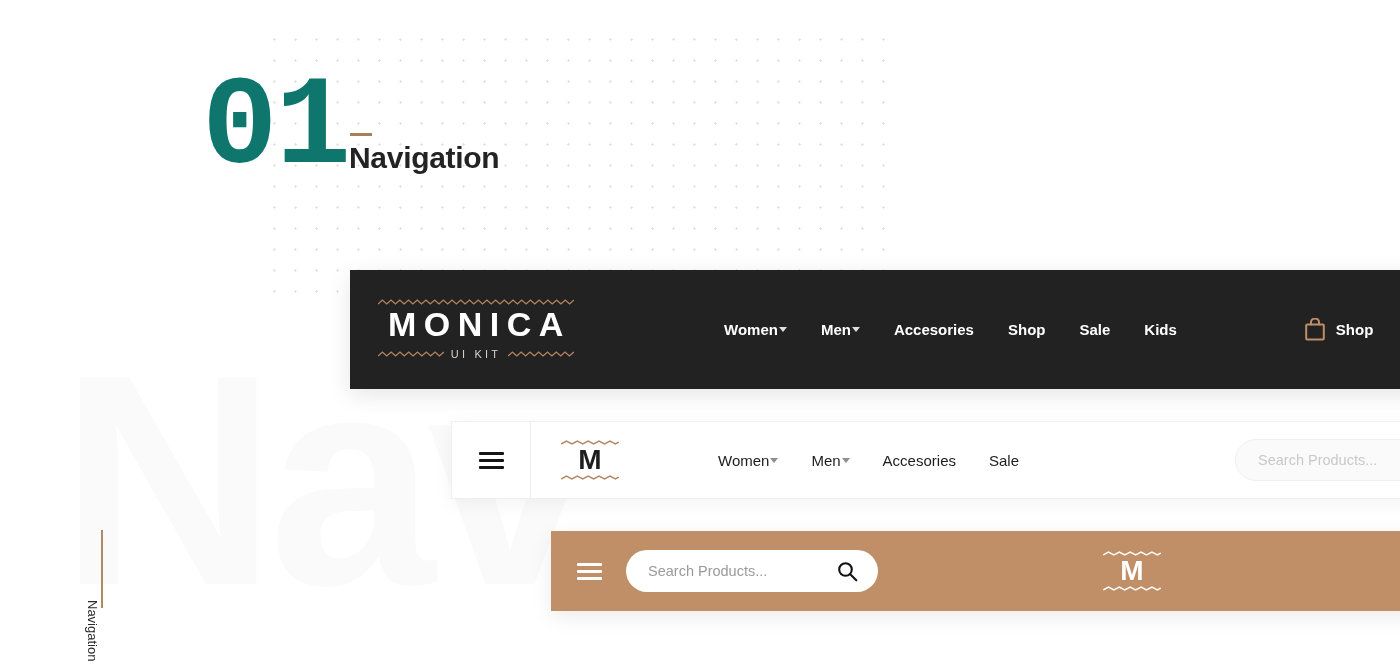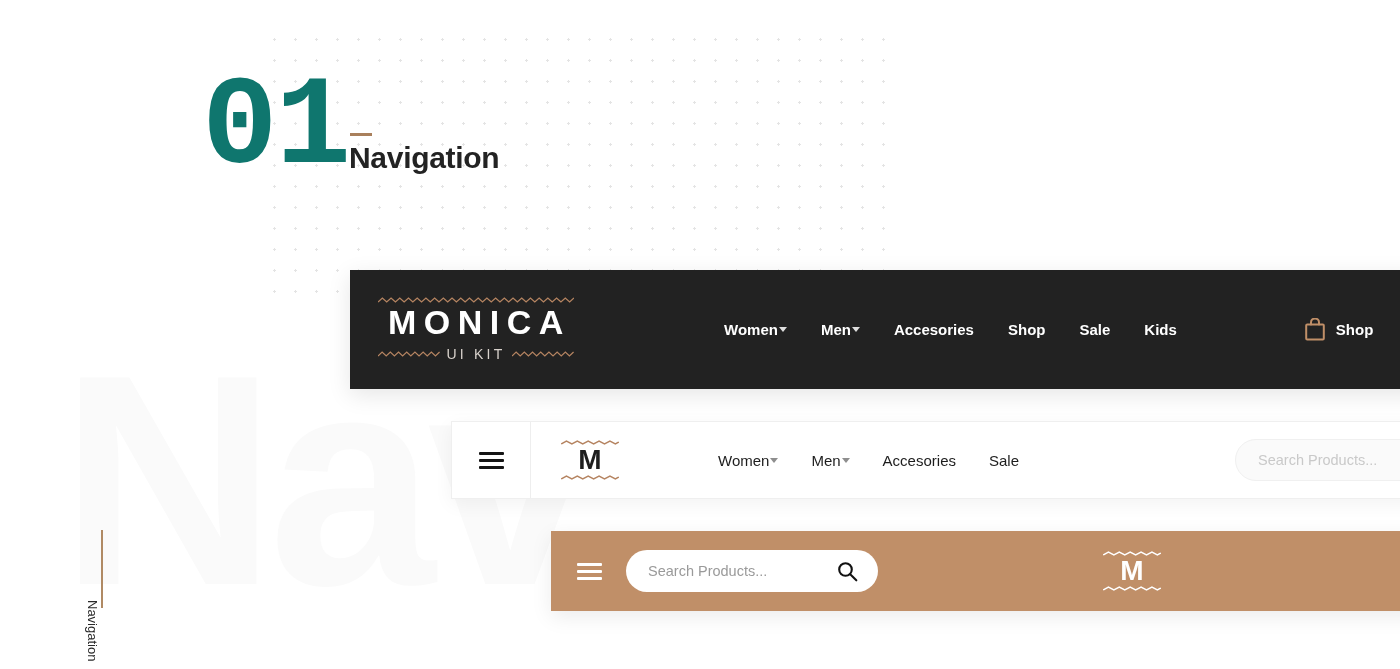--- a/index.html
+++ b/index.html
@@ -131,21 +131,21 @@
   .zig path { stroke: #b58461; stroke-width: 1.2; fill: none; }
 
   .brand-sub-row {
     display: flex;
     align-items: center;
     gap: 7px;
     margin-top: 3px;
   }
   .brand-sub-row .zigflex { flex: 1; }
   .brand-sub {
-    font-size: 14px;
+    font-size: 11px;
     letter-spacing: 3.2px;
     color: #d8d2cc;
     white-space: nowrap;
   }
 
   .nav-dark .menu {
     display: flex;
     align-items: center;
     gap: 34px;
     margin-left: 150px;

